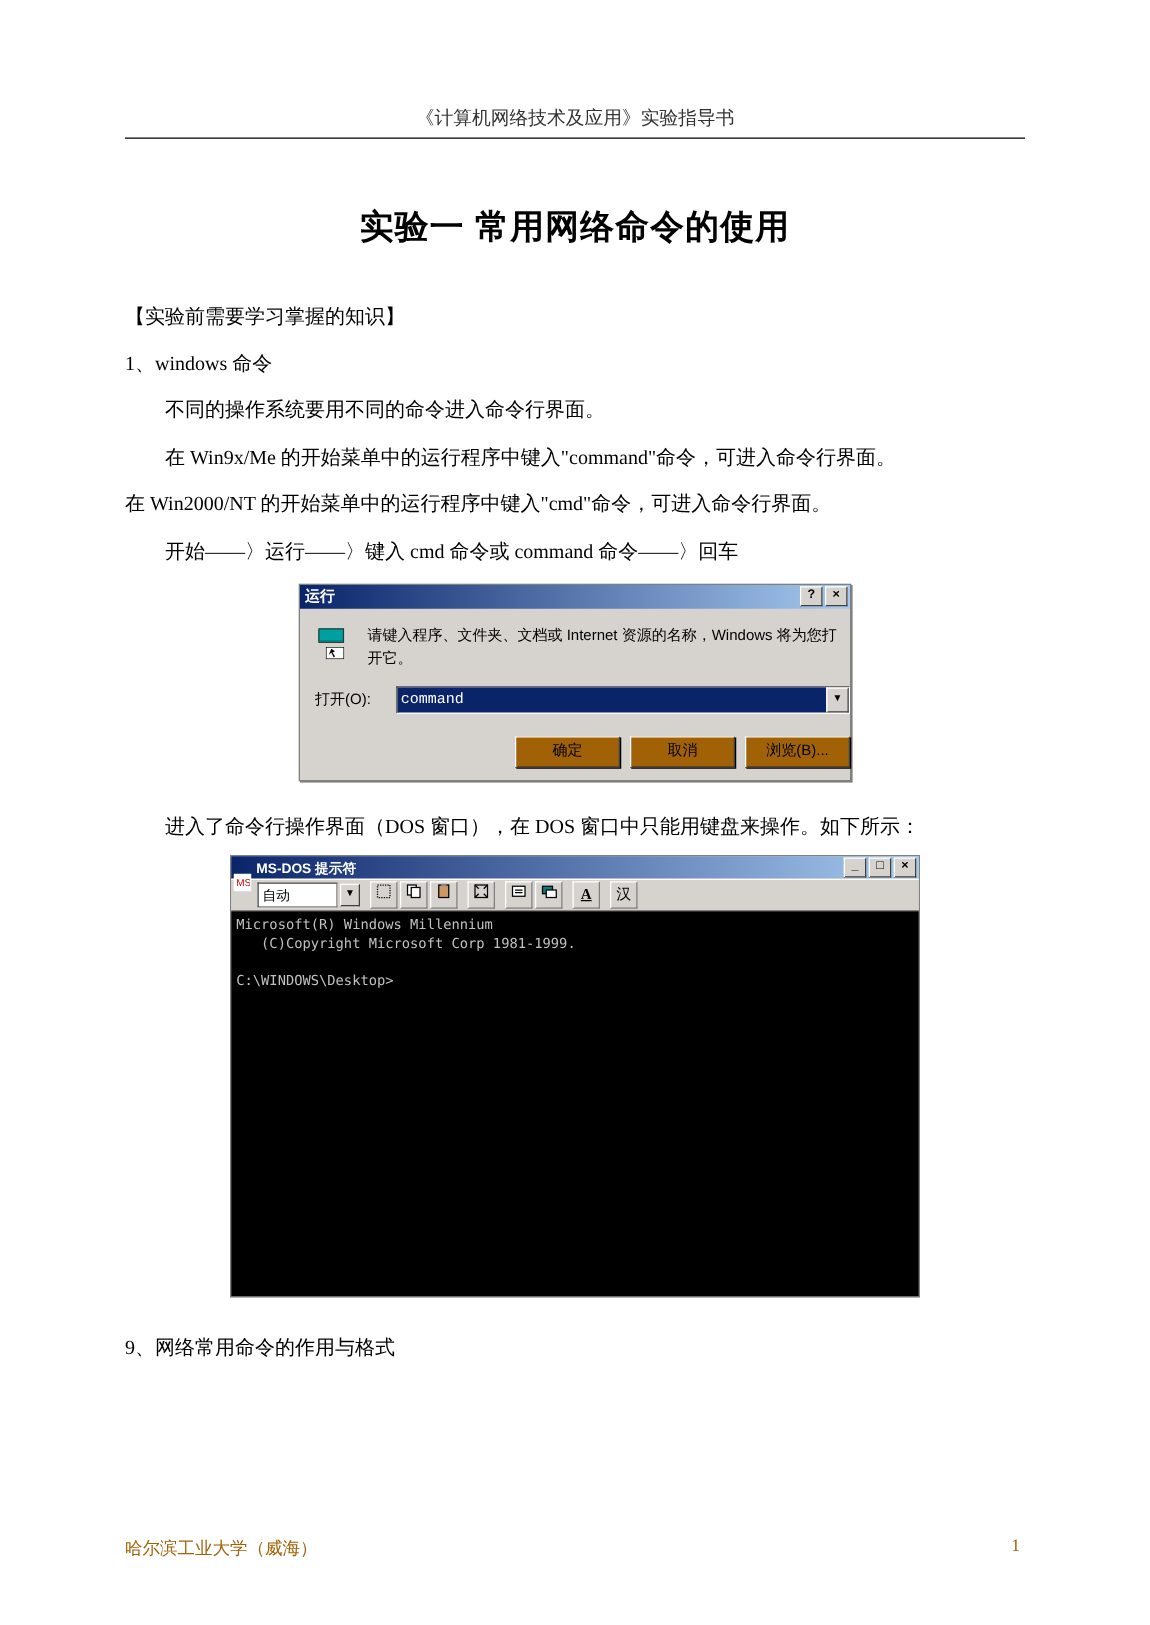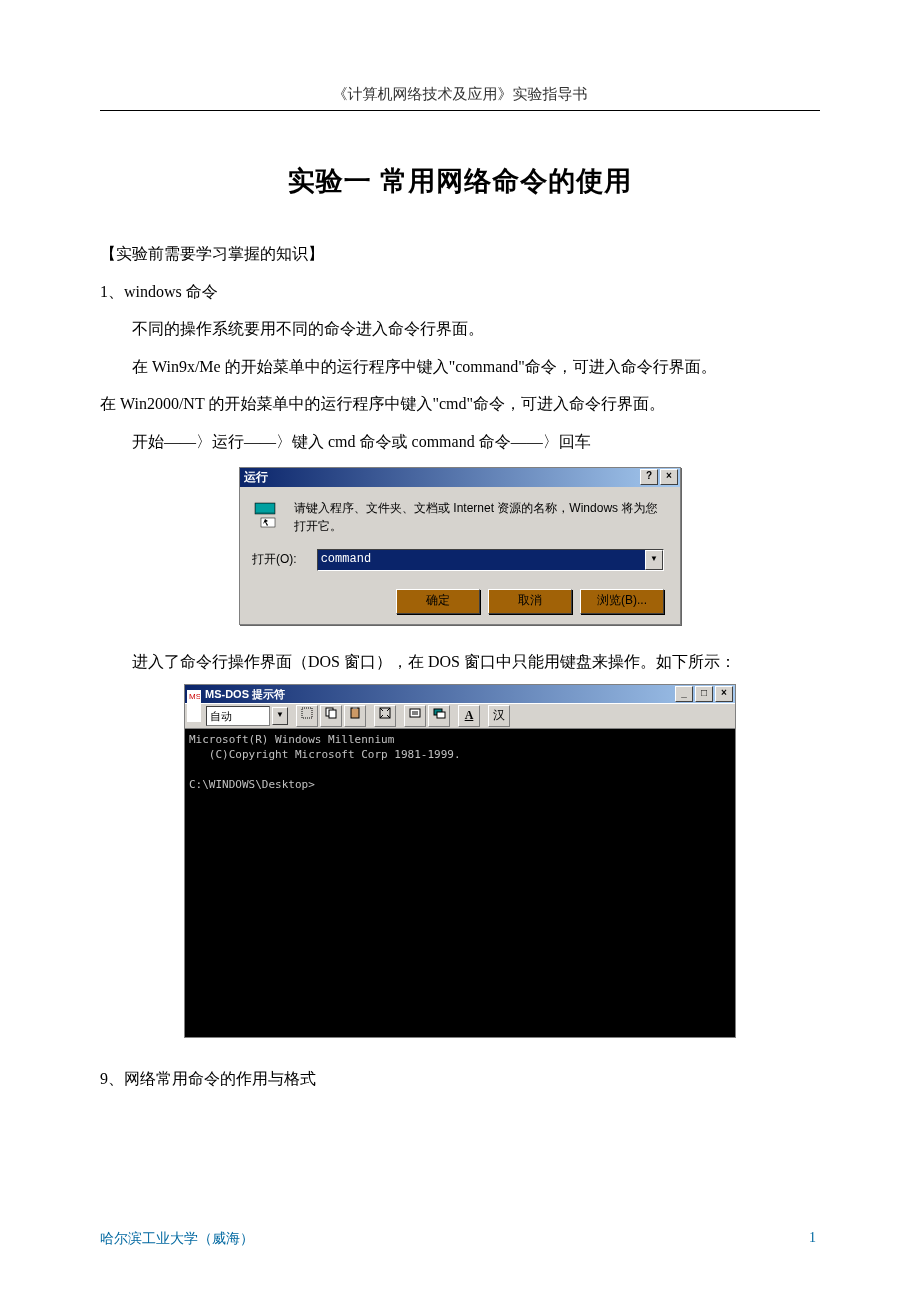--- a/index.html
+++ b/index.html
@@ -66,21 +66,21 @@
     border-bottom-color: #404040;
     margin-left: 2px;
     font-size: 10px;
     line-height: 12px;
     text-align: center;
     color: #000;
     font-weight: bold;
     font-family: Arial, sans-serif;
   }
   .run-body {
-    padding: 12px 16px 10px 12px;
+    padding: 12px 0 10px 12px;
   }
   .run-row1 { display: flex; align-items: flex-start; gap: 10px; }
   .run-icon {
     width: 32px; height: 32px;
     display: flex; align-items: center; justify-content: center;
     font-size: 24px;
   }
   .run-desc { font-size: 12px; line-height: 1.5; color: #000; flex:1; }
   .run-row2 { display: flex; align-items: center; margin-top: 14px; gap: 20px; }
   .run-label { font-size: 12px; white-space: nowrap; }
@@ -143,24 +143,24 @@
   }
   .dos-titlebar {
     height: 18px;
     background: linear-gradient(to right, #0a246a, #a6caf0);
     display: flex;
     align-items: center;
     padding: 0 2px 0 2px;
     color: #fff;
   }
   .dos-title-icon {
-    width:14px; height:32px;
+    width:14px; height:14px;
     background:#fff;
     margin-right:4px;
-    display:flex;justify-content:center;
+    display:flex;align-items:center;justify-content:center;
     font-size:9px;color:#000;margin-top:23px;
   }
   .dos-title-text { flex:1; font-size: 11px; font-weight: bold; }
   .dos-toolbar {
     height: 24px;
     background: #d6d3ce;
     border-top: 1px solid #fff;
     border-bottom: 1px solid #808080;
     display: flex;
     align-items: center;
@@ -207,21 +207,21 @@
     white-space: pre;
   }
   .footer {
     position: absolute;
     bottom: 52px;
     left: 100px;
     right: 104px;
     display: flex;
     justify-content: space-between;
     font-size: 14px;
-    color: #0369a1;
+    color: #a16207;
   }
 </style>
 </head>
 <body>
 
 <div class="page">
 
   <div class="header-line">《计算机网络技术及应用》实验指导书</div>
 
   <div class="title">实验一   常用网络命令的使用</div>

